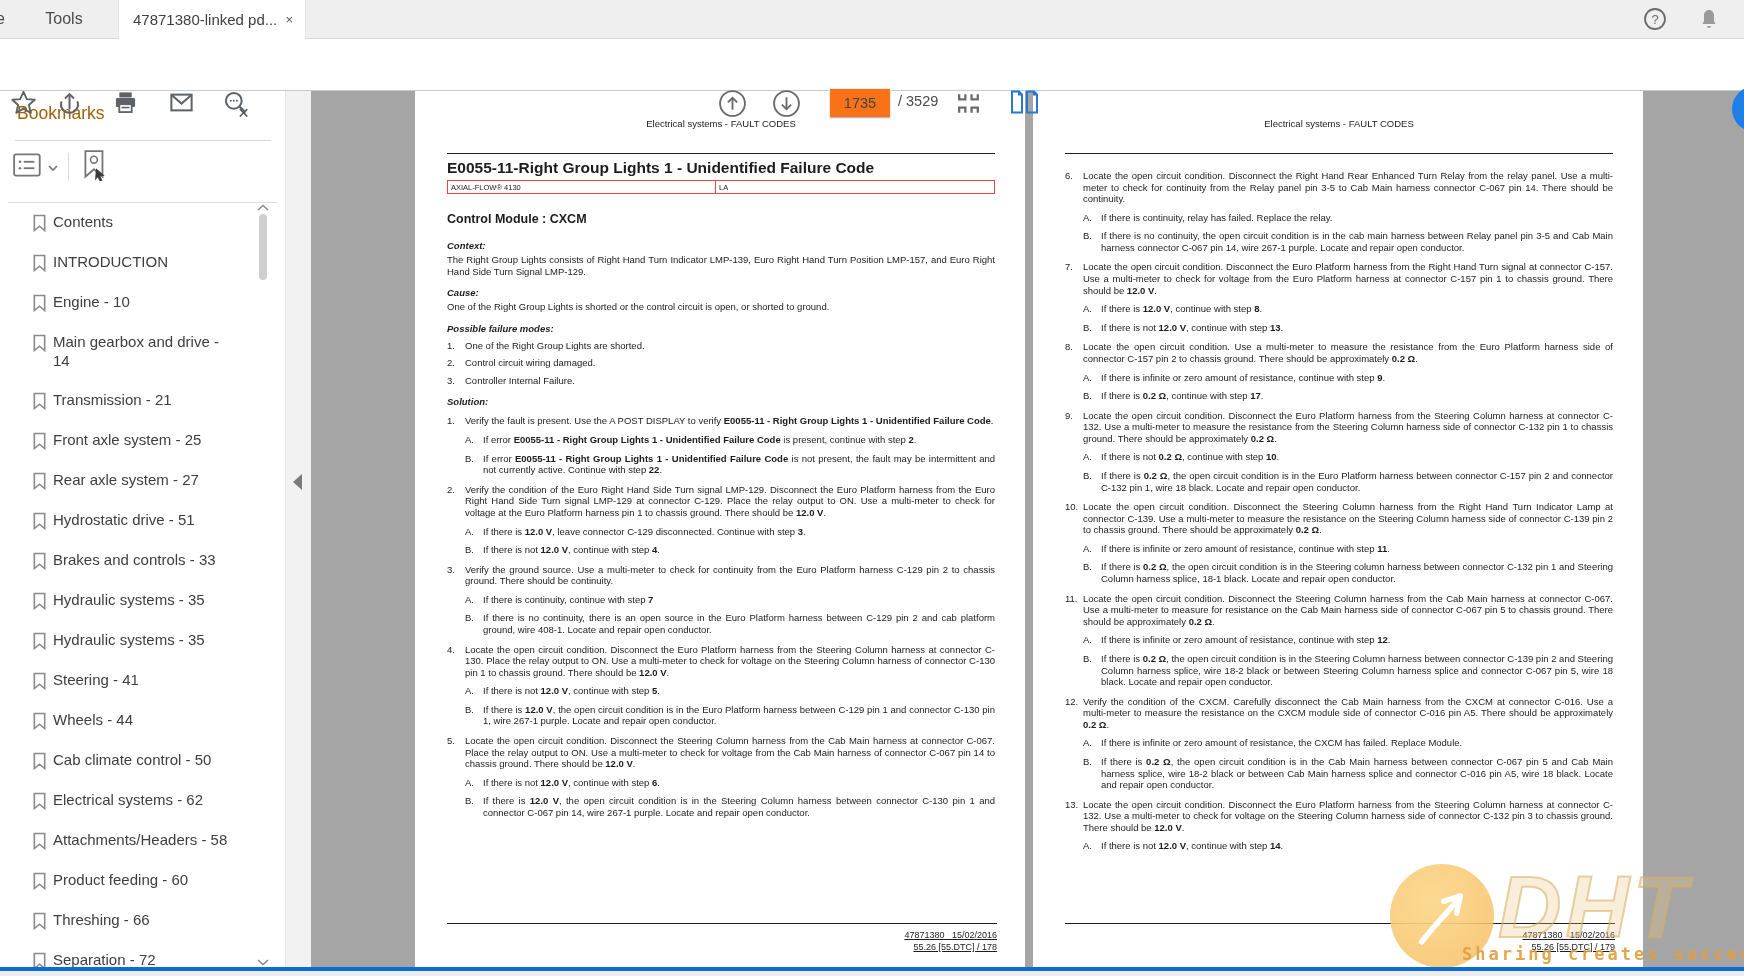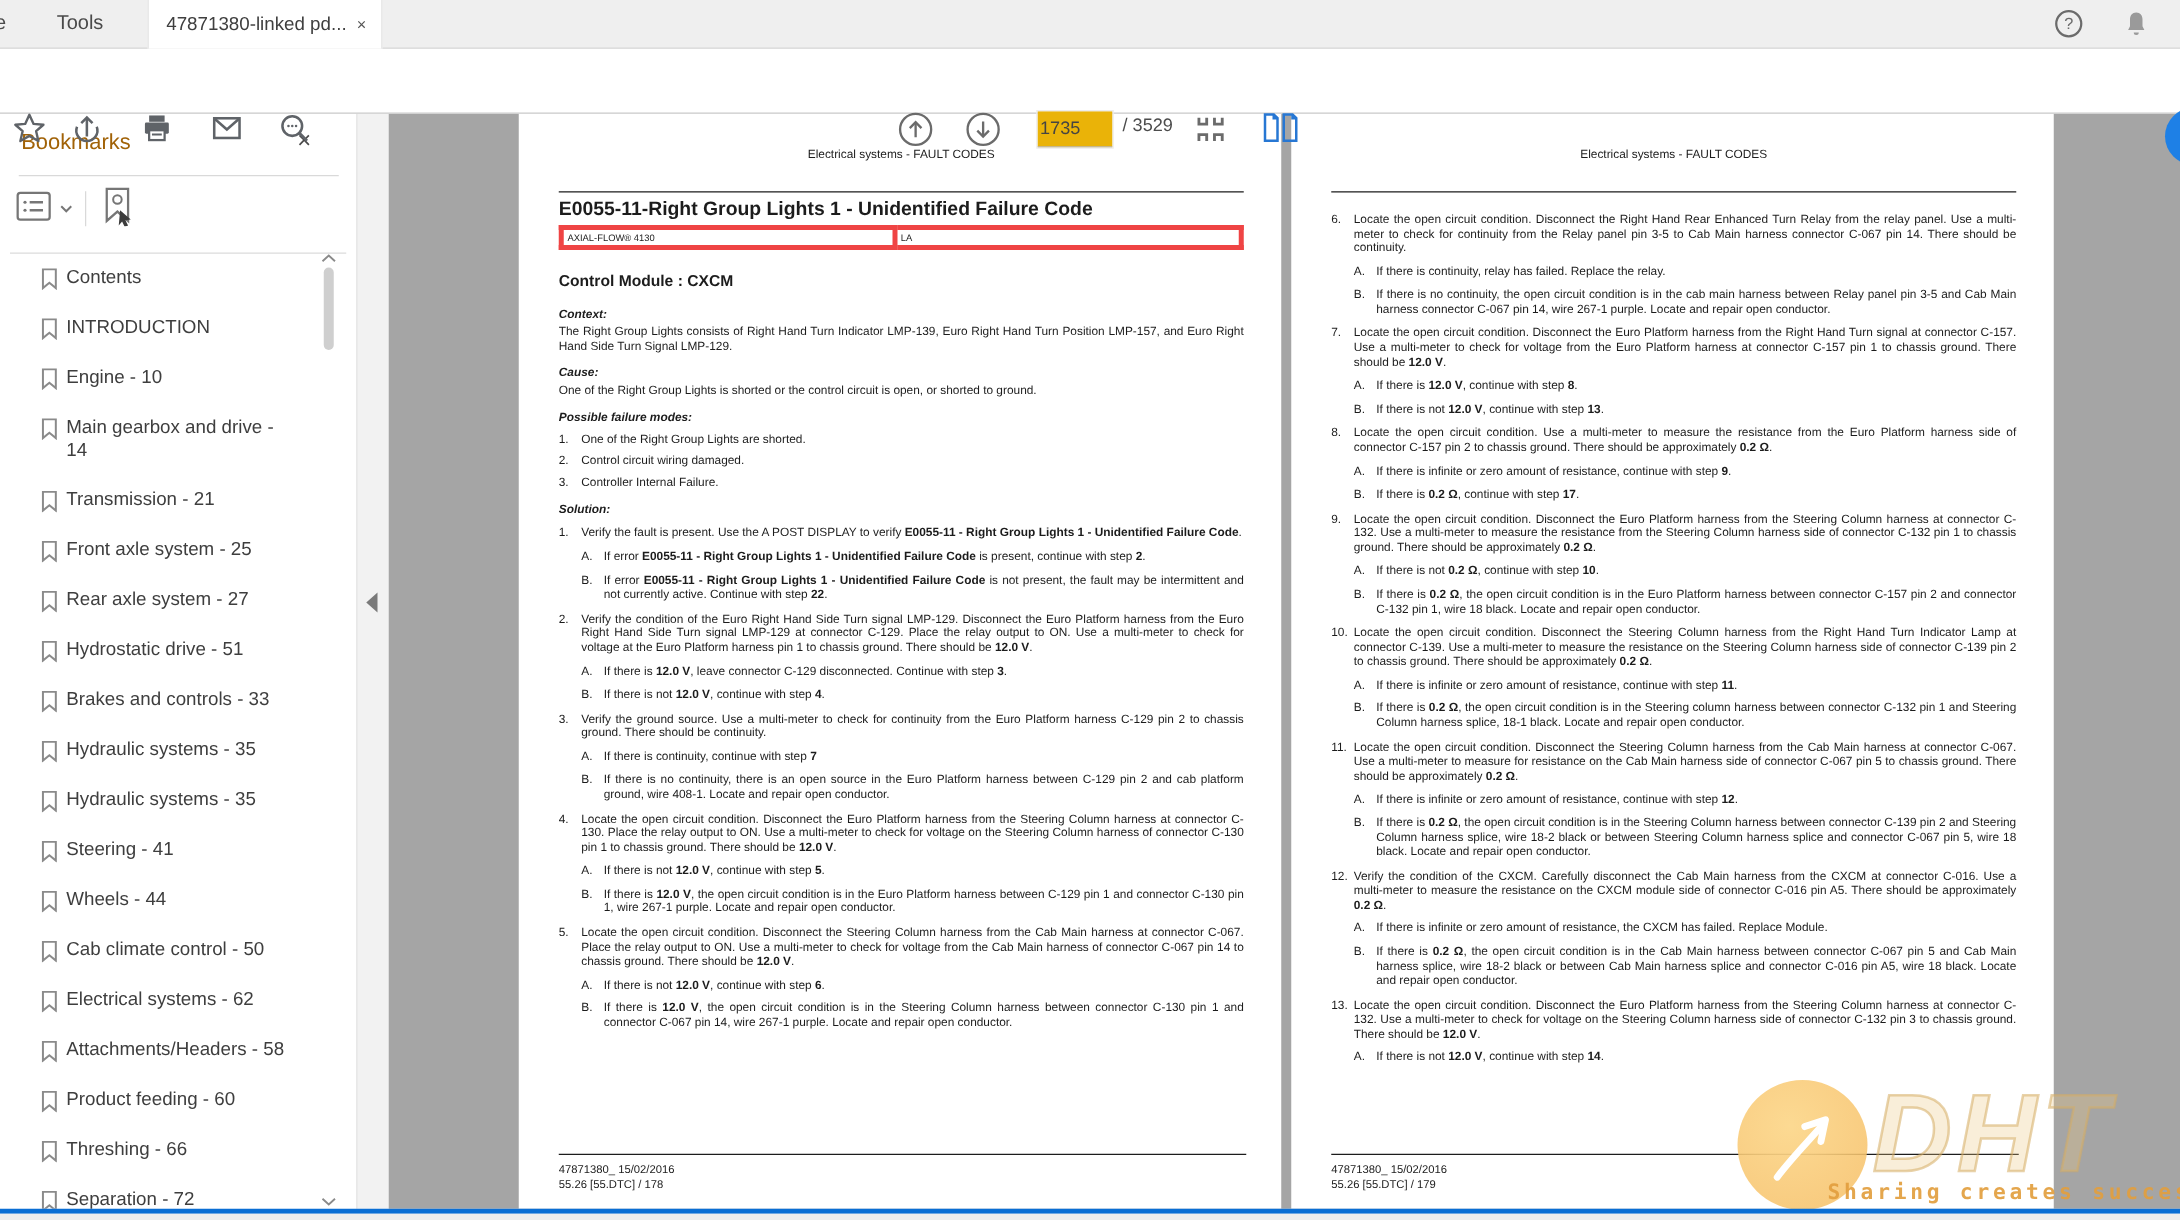--- a/index.html
+++ b/index.html
@@ -10,21 +10,21 @@
   .tab-partial{position:absolute;left:0;top:0;height:38px;line-height:38px;font-size:16px;color:#4a4a4a;overflow:hidden;width:14px;}
   .tab-partial span{margin-left:-4px;display:inline-block;}
   .tab-tools{position:absolute;left:16px;top:0;height:38px;line-height:38px;width:96px;text-align:center;font-size:16px;color:#4a4a4a;}
   .tab-active{position:absolute;left:118px;top:0;height:39px;width:188px;background:#fff;border-left:1px solid #e2e2e2;border-right:1px solid #e2e2e2;z-index:21;display:flex;align-items:center;padding:0 10px 0 14px;box-sizing:border-box;}
   .tab-active .lbl{flex:1;font-size:15px;color:#3f3f3f;white-space:nowrap;overflow:hidden;}
   .tab-close{font-size:13px;color:#555;cursor:pointer;padding:0 2px;}
   .topbar-ico{position:absolute;top:7px;width:24px;height:24px;color:#6b6b6b;}
   
   .toolbar{position:absolute;left:0;top:38px;width:1744px;height:52px;background:#fff;border-bottom:1px solid #c9c9c9;z-index:15;}
   .tb-ico{position:absolute;top:51px;width:27px;height:27px;color:#5f6368;}
-  .pagenav-input{position:absolute;left:830px;top:51px;width:56px;height:26px;border:none;border-bottom:1px solid #b9b9b9;background:#eab308;outline:1px solid #ececec;font-size:14.5px;color:#444;text-align:left;font-family:"Liberation Sans",sans-serif;}
+  .pagenav-input{position:absolute;left:830px;top:51px;width:56px;height:26px;border:none;border-bottom:1px solid #b9b9b9;background:#f97316;outline:1px solid #ececec;font-size:14.5px;color:#444;text-align:center;font-family:"Liberation Sans",sans-serif;}
   .pagenav-total{position:absolute;left:898px;top:55px;font-size:14.5px;color:#4c4c4c;}
   .avatar{position:absolute;left:1732px;top:48px;width:46px;height:46px;border-radius:50%;background:#1e80e6;z-index:30;display:flex;align-items:center;justify-content:center;}
   
   .sidebar{position:absolute;left:0;top:90px;width:285px;height:877px;background:#fff;overflow:hidden;}
   .bm-title{position:absolute;left:17px;top:13px;font-size:17.5px;color:#a16207;}
   .bm-close{position:absolute;right:36px;top:12px;font-size:19px;color:#4a4a4a;cursor:pointer;}
   .bm-div1{position:absolute;left:15px;right:14px;top:50px;border-top:1px solid #d9d9d9;}
   .bm-tools{position:absolute;left:12px;top:60px;height:34px;display:flex;align-items:center;color:#6e6e6e;}
   .bm-vsep{width:1px;height:28px;background:#d9d9d9;margin:0 12px 0 10px;}
   .bm-div2{position:absolute;left:8px;right:8px;top:112px;border-top:1px solid #dcdcdc;}
@@ -39,34 +39,34 @@
   .collapse-handle{position:absolute;left:7px;top:384px;width:0;height:0;border-top:8px solid transparent;border-bottom:8px solid transparent;border-right:9px solid #7a7a7a;cursor:pointer;}
   
   .docarea{position:absolute;left:311px;top:90px;width:1433px;height:877px;background:#a5a5a5;}
   .page{position:absolute;top:90px;width:610px;height:877px;background:#fff;box-sizing:border-box;padding:28px 30px 0 32px;color:#1c1c1c;z-index:2;}
   .page-left{left:415px;}
   .page-right{left:1033px;}
   .pg-header{text-align:center;font-size:9.5px;margin-bottom:24px;}
   .pg-rule{border-top:1.5px solid #1c1c1c;}
   .pg-title{font-size:15.5px;font-weight:bold;margin:5px 0 3px;}
   .model-table{width:100%;border-collapse:collapse;margin-bottom:18px;}
-  .model-table td{border:4px solid #ef4444;font-size:7.5px;padding:1px 3px;height:10px;}
+  .model-table td{border:1px solid #ef4444;font-size:7.5px;padding:1px 3px;height:10px;}
   .model-table td:first-child{width:49%;}
   .pg-module{font-size:12.5px;font-weight:bold;margin:2px 0 14px;}
   .sec-label{font-size:9.5px;font-weight:bold;margin:10px 0 3px;font-style:italic;}
   .body-text{font-size:9.5px;line-height:1.22;text-align:justify;margin-bottom:8px;}
   .modes{margin:2px 0 4px;}
   .mode,.step,.sub{display:flex;font-size:9.5px;line-height:1.22;}
   .mode{margin-top:6px;}
   .sn{flex:0 0 18px;}
   .st{flex:1;text-align:justify;}
   .steps .step{margin-top:8px;}
   .steps .sub{margin:7px 0 0 18px;}
   .steps-top{margin-top:16px;}
-  .pg-footer{position:absolute;left:32px;right:28px;bottom:14px;text-align:left;}
+  .pg-footer{position:absolute;left:32px;right:28px;bottom:14px;text-align:right;text-decoration:underline;}
   .pg-footer .frule{border-top:1px solid #1c1c1c;margin-bottom:5px;}
   .pg-footer div{font-size:9px;line-height:12px;}
   
   .wm-circle{position:absolute;left:1390px;top:864px;width:104px;height:104px;border-radius:50%;background:radial-gradient(circle at 40% 35%, rgba(252,216,142,.96), rgba(245,186,92,.82));z-index:6;display:flex;align-items:center;justify-content:center;}
   .wm-dht{position:absolute;left:1498px;top:856px;font-size:88px;font-weight:bold;font-style:italic;letter-spacing:4px;color:rgba(235,199,128,0.30);-webkit-text-stroke:2px rgba(213,173,100,0.55);z-index:6;font-family:"Liberation Sans",sans-serif;white-space:nowrap;}
   .wm-slogan{position:absolute;left:1462px;top:944px;font-family:"DejaVu Sans Mono",monospace;font-weight:bold;font-size:17px;letter-spacing:3px;color:rgba(226,158,62,0.92);z-index:6;white-space:nowrap;}
   
   .bottom-line{position:absolute;left:0;top:967px;width:1744px;height:4px;background:#0a6ed4;z-index:40;}
   .bottom-under{position:absolute;left:0;top:971px;width:1744px;height:5px;background:#ededed;z-index:40;}
   b{font-weight:bold;}

